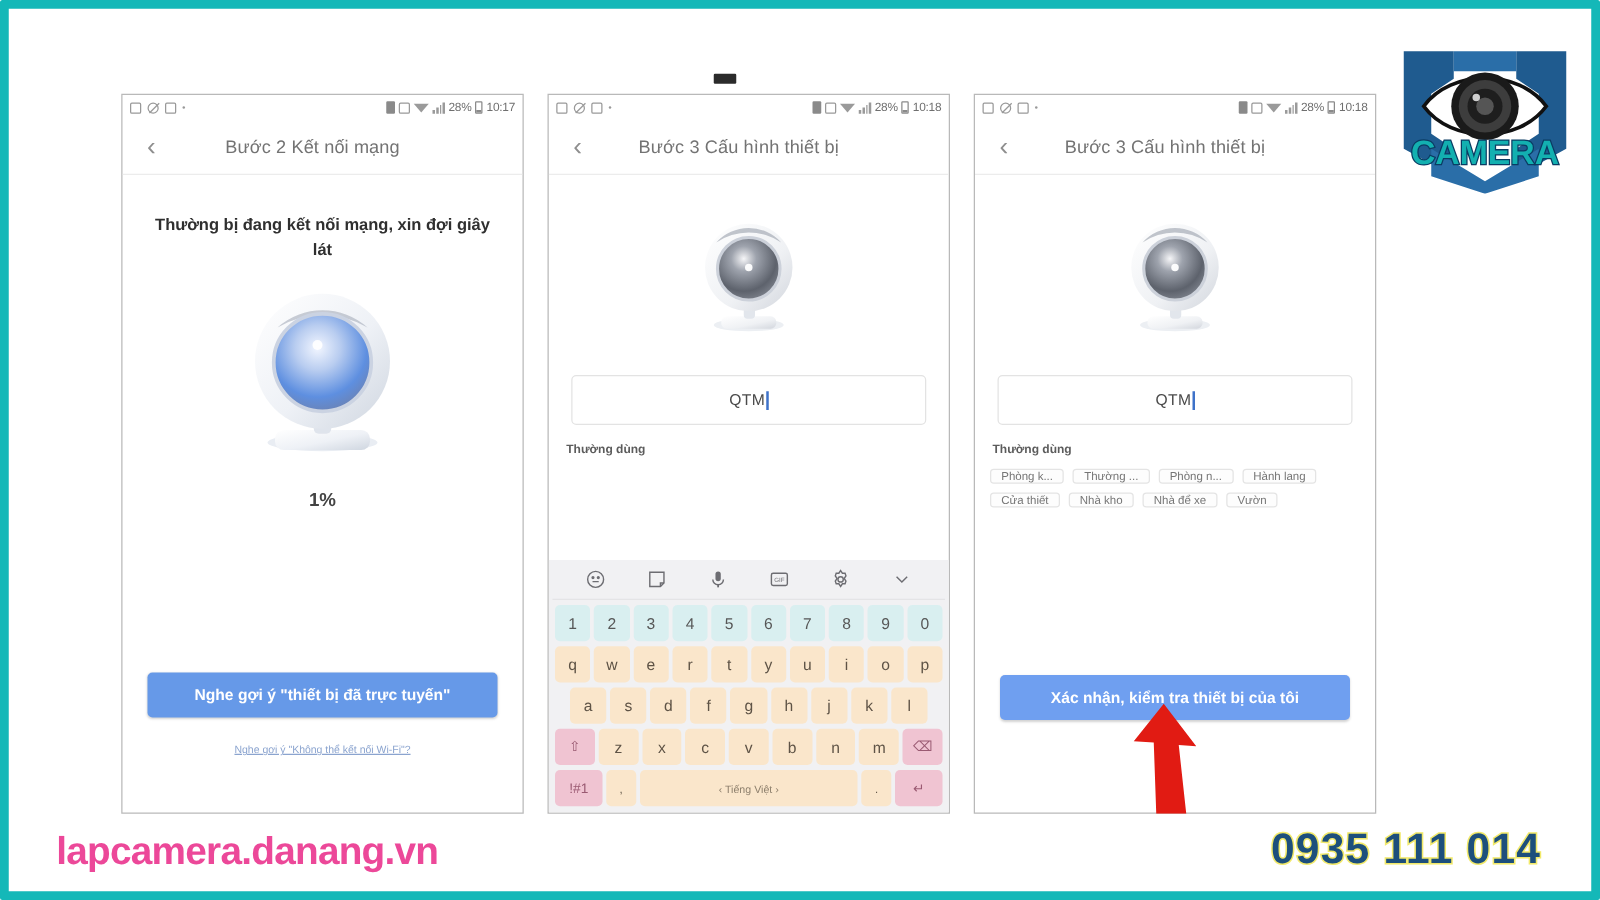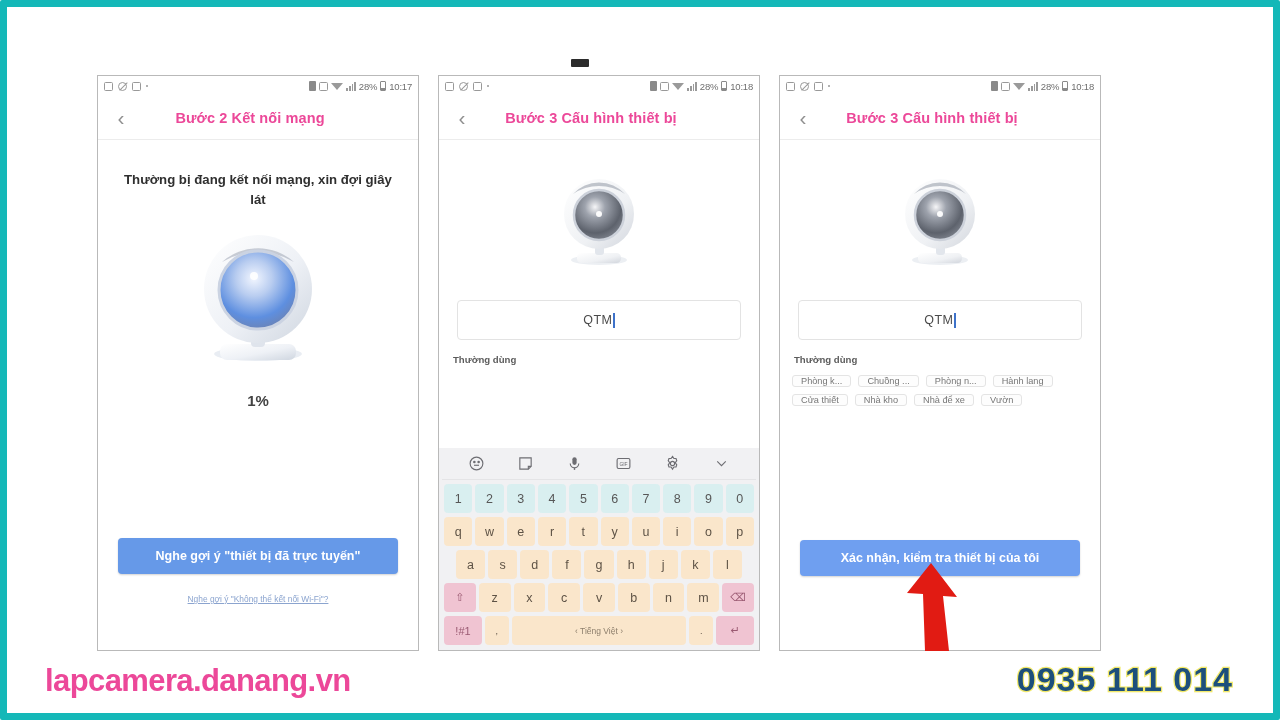--- a/index.html
+++ b/index.html
@@ -78,21 +78,21 @@
   .appbar {
     height: 44px; display: flex; align-items: center; position: relative;
     border-bottom: 1px solid #ececec;
   }
   .back-chev {
     width: 30px; margin-left: 8px; color: #8e8e8e; font-size: 21px;
     text-align: center; line-height: 1; cursor: pointer; font-weight: 300;
   }
   .appbar-title {
     position: absolute; left: 0; right: 16px; text-align: center;
-    font-size: 14.5px; color: #ec4899; font-weight: 700; letter-spacing: .1px;
+    font-size: 14.5px; color: #737373; font-weight: 400; letter-spacing: .1px;
     pointer-events: none;
   }
 
   
   .s1-head {
     margin: 30px 26px 0; text-align: center; font-size: 13.2px;
     font-weight: 700; color: #2f2f2f; line-height: 1.5;
   }
   .cam-wrap { display: flex; justify-content: center; margin-top: 22px; }
   .cam-wrap.small { margin-top: 34px; }
@@ -188,20 +188,39 @@
 
   .cam-svg { display: block; }
 </style>
 </head>
 <body>
 
 <div id="page">
 
   <div class="top-dash"></div>
 
+  <div class="logo">
+    <svg viewBox="0 0 166 132" xmlns="http://www.w3.org/2000/svg">
+
+      <path d="M18 18 L58 18 L58 40 L40 52 L40 84 L58 96 L58 118 L18 96 Z" fill="#1f5b8f"></path>
+      <path d="M148 18 L108 18 L108 40 L126 52 L126 84 L108 96 L108 118 L148 96 Z" fill="#1f5b8f"></path>
+      <path d="M40 96 L83 122 L126 96 L126 118 L83 132 L40 118 Z" fill="#2a6ea8"></path>
+      <path d="M58 18 L108 18 L108 34 L58 34 Z" fill="#2a6ea8"></path>
+
+      <path d="M34 62 C 56 32, 110 32, 132 62 C 110 92, 56 92, 34 62 Z" fill="#ffffff" stroke="#111" stroke-width="3"></path>
+
+      <circle cx="83" cy="62" r="27" fill="#1a1a1a"></circle>
+      <circle cx="83" cy="62" r="21" fill="#3d3d3d"></circle>
+      <circle cx="83" cy="62" r="14" fill="#1e1e1e"></circle>
+      <circle cx="83" cy="62" r="7" fill="#555"></circle>
+      <circle cx="76" cy="55" r="3" fill="#cfcfcf"></circle>
+
+      <text x="83" y="108" text-anchor="middle" font-family="Liberation Sans, sans-serif" font-size="27" font-weight="700" fill="#13b0b0" stroke="#0a3c63" stroke-width="2" paint-order="stroke">CAMERA</text>
+    </svg>
+  </div>
 
   <div class="phone" id="phone1">
 
     <div class="statusbar">
       <span class="sb-left">
         <i class="sb-ic"></i>
         <i class="sb-ic circ"></i>
         <i class="sb-ic"></i>
         <i class="sb-dot"></i>
       </span>
@@ -481,21 +500,21 @@
     </div>
 
     <div class="name-input">
       <span>QTM</span>
         <span class="caret"></span>
     </div>
     <div class="common-label">Thường dùng</div>
 
     <div class="chips">
       <div class="chip">Phòng k...</div>
-      <div class="chip">Chuồng ...</div>
+      <div class="chip">Thường ...</div>
       <div class="chip">Phòng n...</div>
       <div class="chip">Hành lang</div>
       <div class="chip">Cửa thiết</div>
       <div class="chip">Nhà kho</div>
       <div class="chip">Nhà để xe</div>
       <div class="chip">Vườn</div>
     </div>
 
     <button class="primary-btn" id="btn3">Xác nhận, kiểm tra thiết bị của tôi</button>
   </div>

